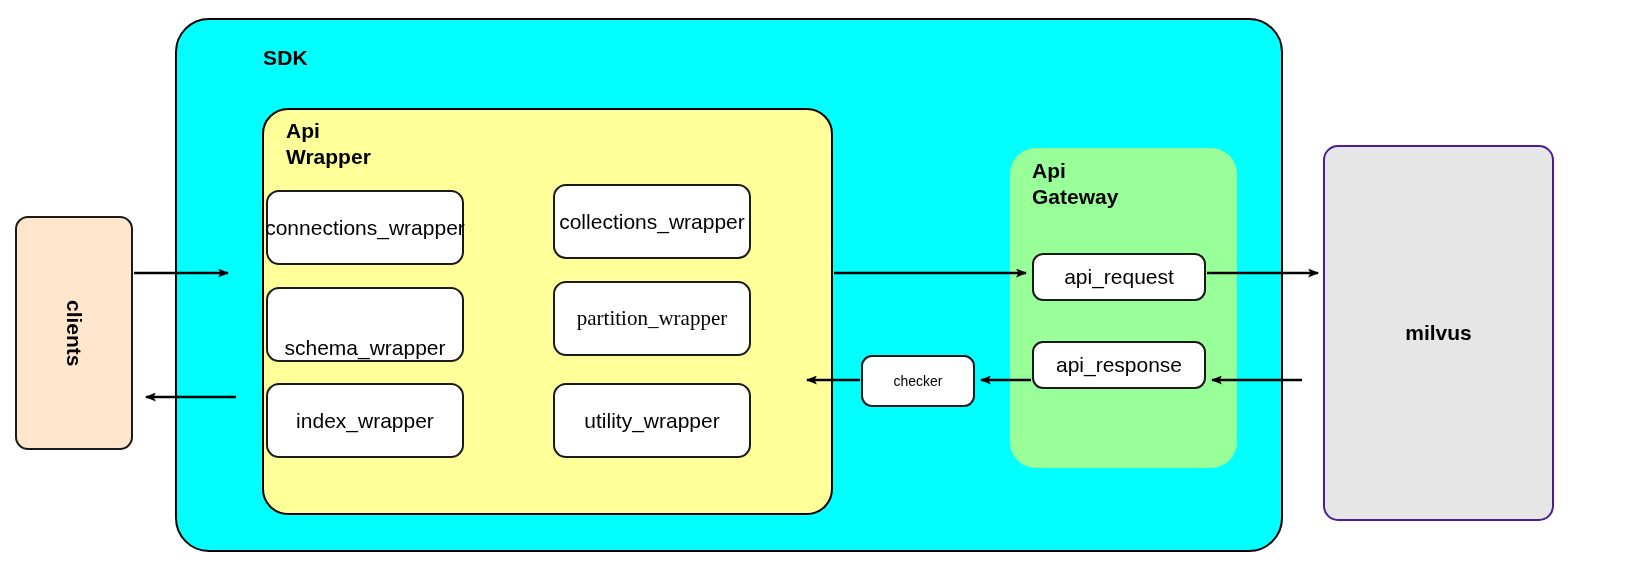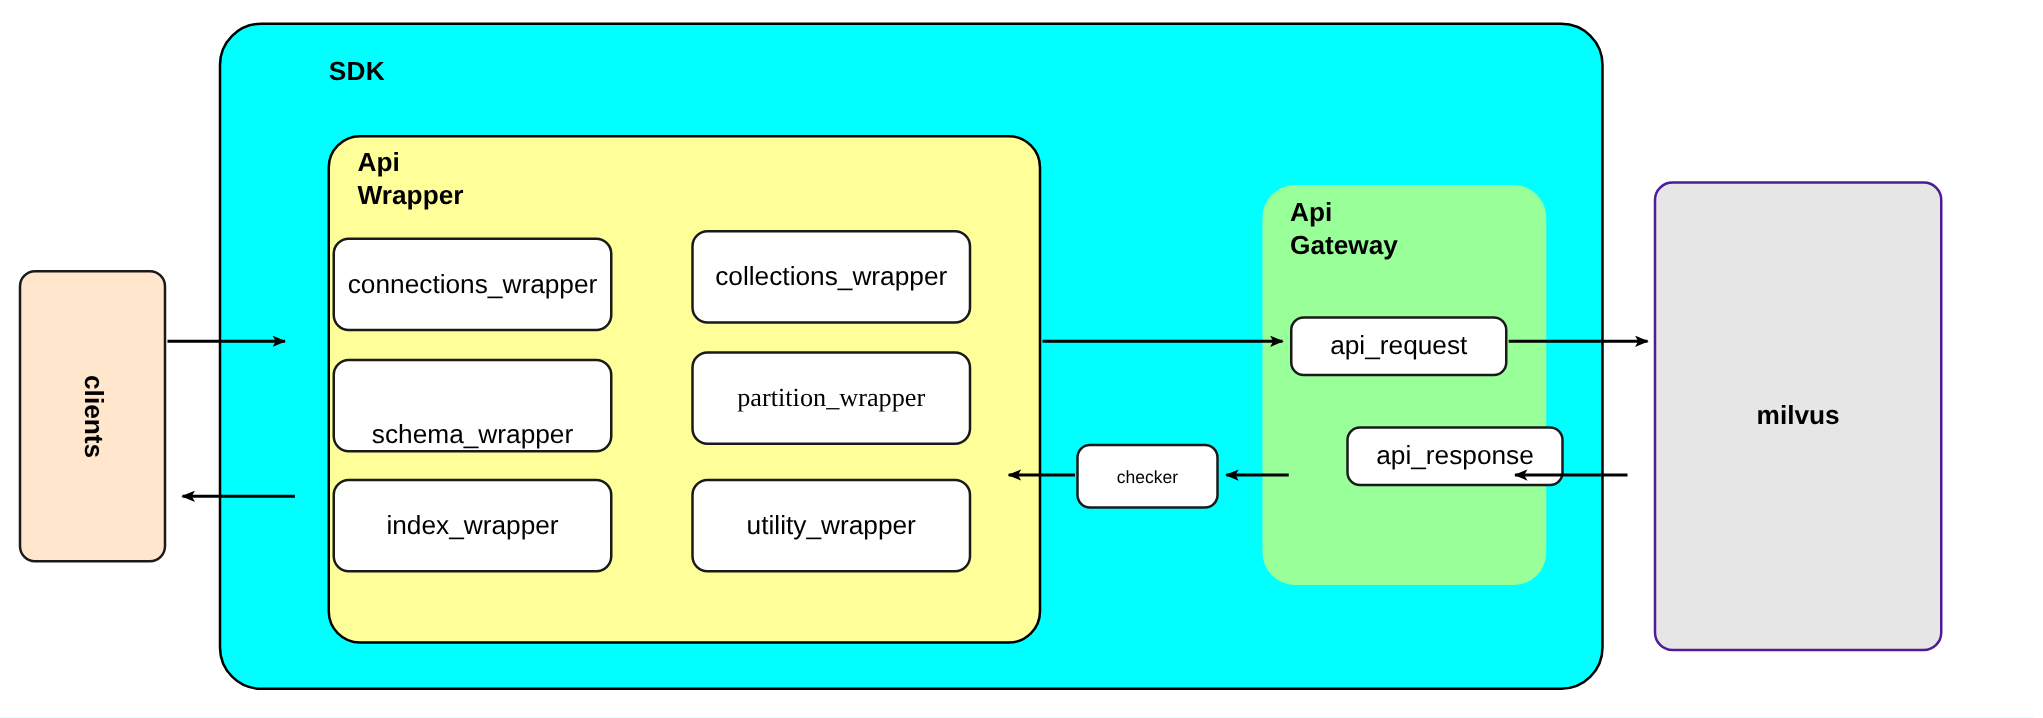--- a/index.html
+++ b/index.html
@@ -72,21 +72,21 @@
     text-align: left;
     white-space: pre-line;
   }
 
   
   .wrapper-box {
     background: #FFFFFF;
     border: 2px solid #1a1a1a;
     border-radius: 13px;
     font-size: 21px;
-    width: 224px;
+    width: 198px;
     height: 75px;
   }
 
   
   #api-gateway-container {
     left: 1010px;
     top: 148px;
     width: 227px;
     height: 320px;
     background: #99FF99;
@@ -206,21 +206,21 @@
   </div>
 
   <div class="box" id="api-gateway-container">
     <div id="api-gateway-title">Api
 Gateway</div>
   </div>
 
   <div class="box gateway-box" style="top:253px;">
     <span>api_request</span>
   </div>
-  <div class="box gateway-box" style="top:341px;margin-left:45px;">
+  <div class="box gateway-box" style="top:341px;">
     <span>api_response</span>
   </div>
 
   <div class="box" id="checker-box">
     <span>checker</span>
   </div>
 
   <div class="box" id="milvus-box">
     <span>milvus</span>
   </div>

